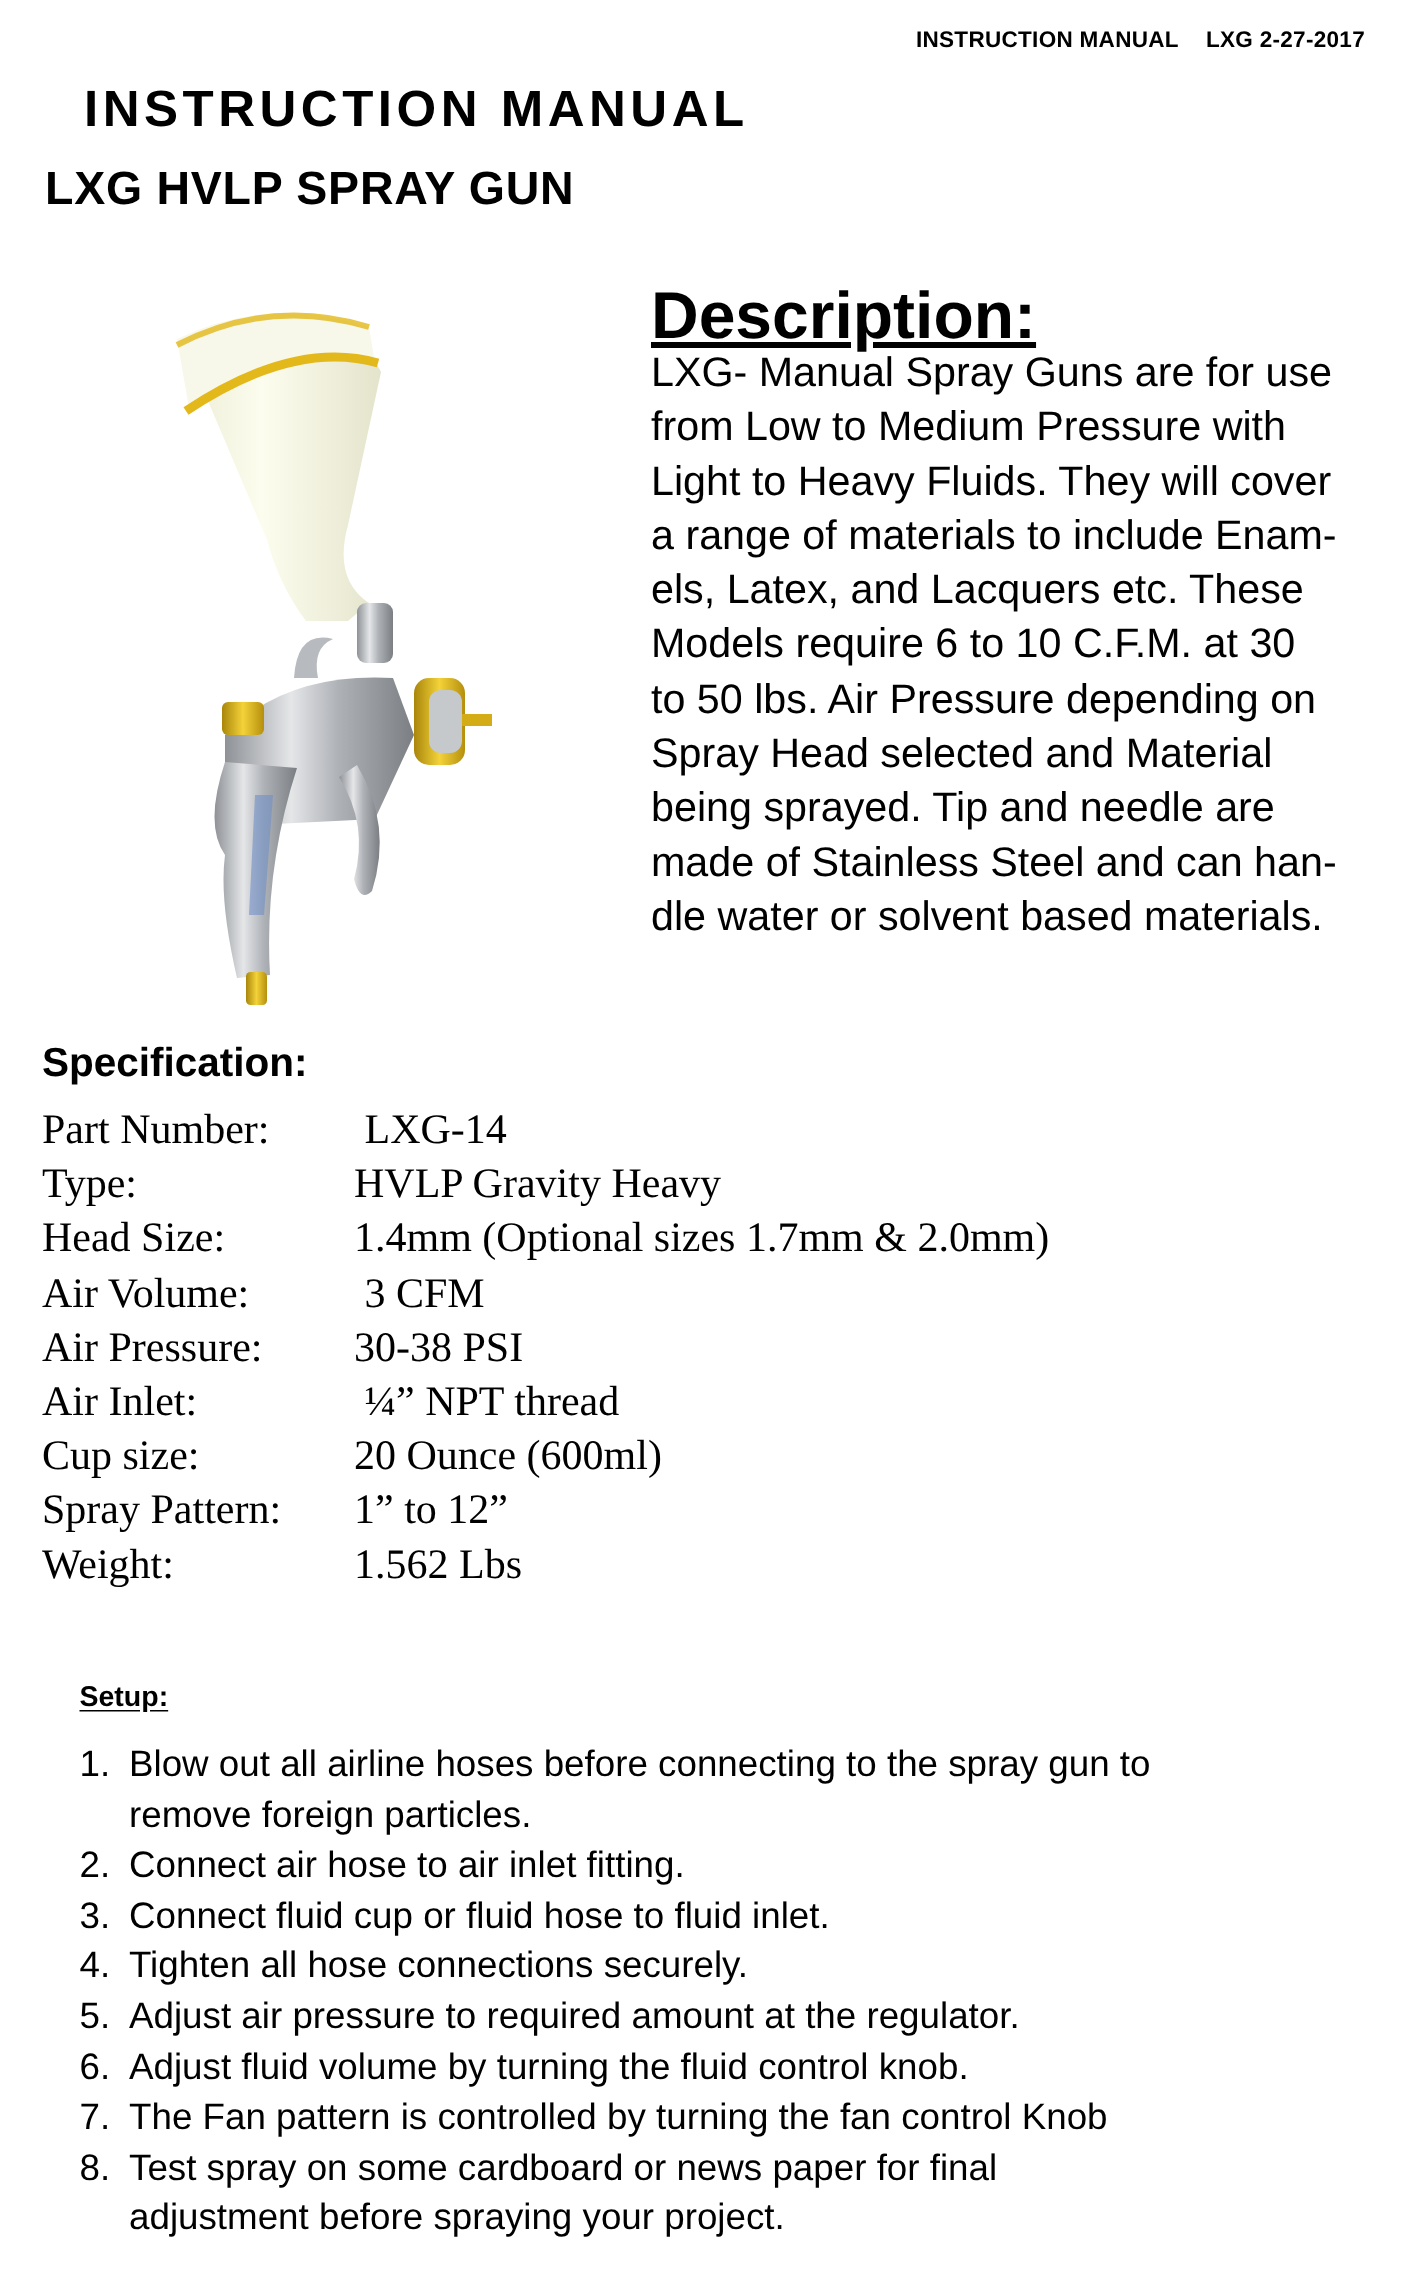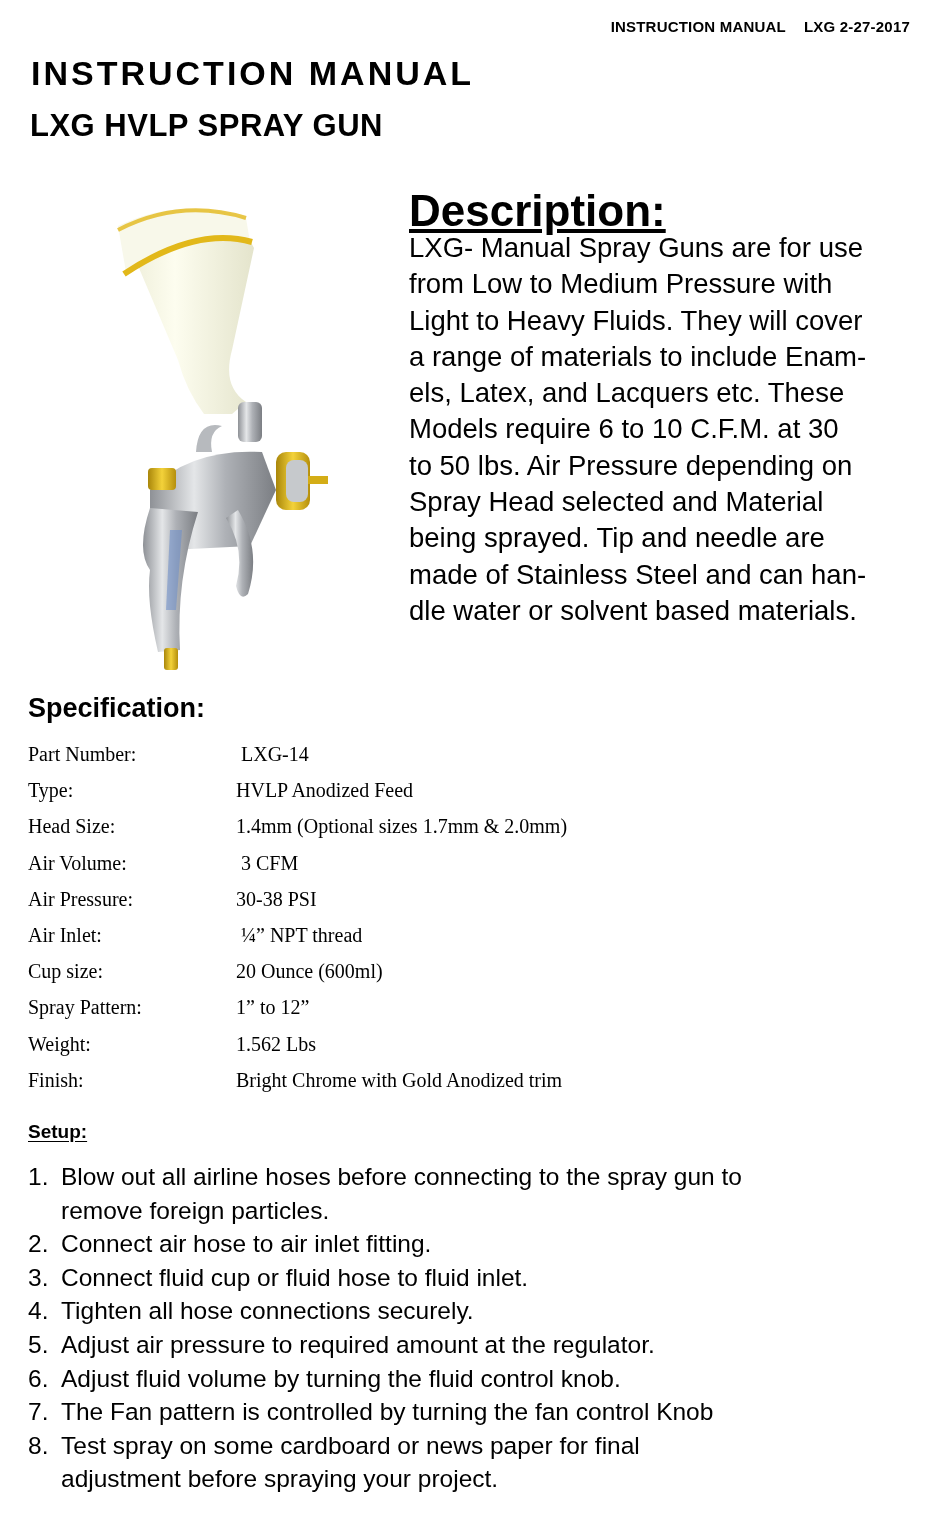--- a/index.html
+++ b/index.html
@@ -1,34 +1,34 @@
 <!DOCTYPE html>
 <html><head>
 <meta charset="utf-8">
 <style>
   html, body { margin:0; padding:0; background:#ffffff; }
   body { width:950px; height:1514px; position:relative; overflow:hidden; color:#000; }
-  .sans { font-family: "Liberation Sans", sans-serif; }
+  .sans { font-family: "Liberation Sans", sans-serif; margin-left: 25px; }
   .serif { font-family: "Liberation Serif", serif; }
 
   .running-header { position:absolute; top:18px; right:40px; font-size:15px; font-weight:bold; letter-spacing:0.2px; }
   .running-header span + span { margin-left:14px; }
 
   .doc-kicker { position:absolute; left:31px; top:54px; font-size:34px; font-weight:bold; letter-spacing:3px; }
   .doc-title { position:absolute; left:30px; top:108px; font-size:31px; font-weight:bold; letter-spacing:0.5px; }
 
   .product-figure { position:absolute; left:0; top:190px; width:400px; height:490px; }
 
   .description { position:absolute; left:409px; top:192px; width:530px; }
   .description h2 { margin:0; font-size:44px; font-weight:bold; text-decoration:underline; text-underline-offset:3px; line-height:38px; }
   .description p { margin:0; font-size:27.5px; line-height:36.3px; white-space:pre-line; }
 
   .spec { position:absolute; left:28px; top:690px; width:800px; }
   .spec h2 { margin:0 0 10px 0; font-size:27px; font-weight:bold; line-height:36px; }
-  .spec-row { display:flex; font-size:20px; line-height:36.2px; }
+  .spec-row { display:flex; font-size:28px; line-height:36.2px; }
   .spec-label { width:208px; flex:none; }
   .spec-value { flex:1; }
 
   .setup { position:absolute; left:28px; top:1114px; width:880px; }
   .setup h2 { margin:0 0 10px 0; font-size:19px; font-weight:bold; text-decoration:underline; text-underline-offset:3px; line-height:36px; }
   .setup ol { margin:0; padding:0; list-style:none; }
   .setup li { display:flex; font-size:24.5px; line-height:33.6px; }
   .setup .num { width:33px; flex:none; }
   .setup .txt { flex:1; }
 </style>
@@ -106,21 +106,21 @@
 
 <section class="spec">
   <h2 class="sans">Specification:</h2>
   <div class="serif">
     <div class="spec-row">
       <span class="spec-label">Part Number:</span>
       <span class="spec-value" style="white-space:pre"> LXG-14</span>
     </div>
     <div class="spec-row">
       <span class="spec-label">Type:</span>
-      <span class="spec-value">HVLP Anodized Feed</span>
+      <span class="spec-value">HVLP Gravity Heavy</span>
     </div>
     <div class="spec-row">
       <span class="spec-label">Head Size:</span>
       <span class="spec-value">1.4mm (Optional sizes 1.7mm &amp; 2.0mm)</span>
     </div>
     <div class="spec-row">
       <span class="spec-label">Air Volume:</span>
       <span class="spec-value" style="white-space:pre"> 3 CFM</span>
     </div>
     <div class="spec-row">
@@ -135,24 +135,20 @@
       <span class="spec-label">Cup size:</span>
       <span class="spec-value">20 Ounce (600ml)</span>
     </div>
     <div class="spec-row">
       <span class="spec-label">Spray Pattern:</span>
       <span class="spec-value">1” to 12”</span>
     </div>
     <div class="spec-row">
       <span class="spec-label">Weight:</span>
       <span class="spec-value">1.562 Lbs</span>
-    </div>
-    <div class="spec-row">
-      <span class="spec-label">Finish:</span>
-      <span class="spec-value">Bright Chrome with Gold Anodized trim</span>
     </div>
   </div>
 </section>
 
 <section class="setup sans">
   <h2>Setup:</h2>
   <ol>
     <li>
         <span class="num">1.</span>
         <span class="txt" style="max-width:760px">Blow out all airline hoses before connecting to the spray gun to remove foreign particles.</span>

